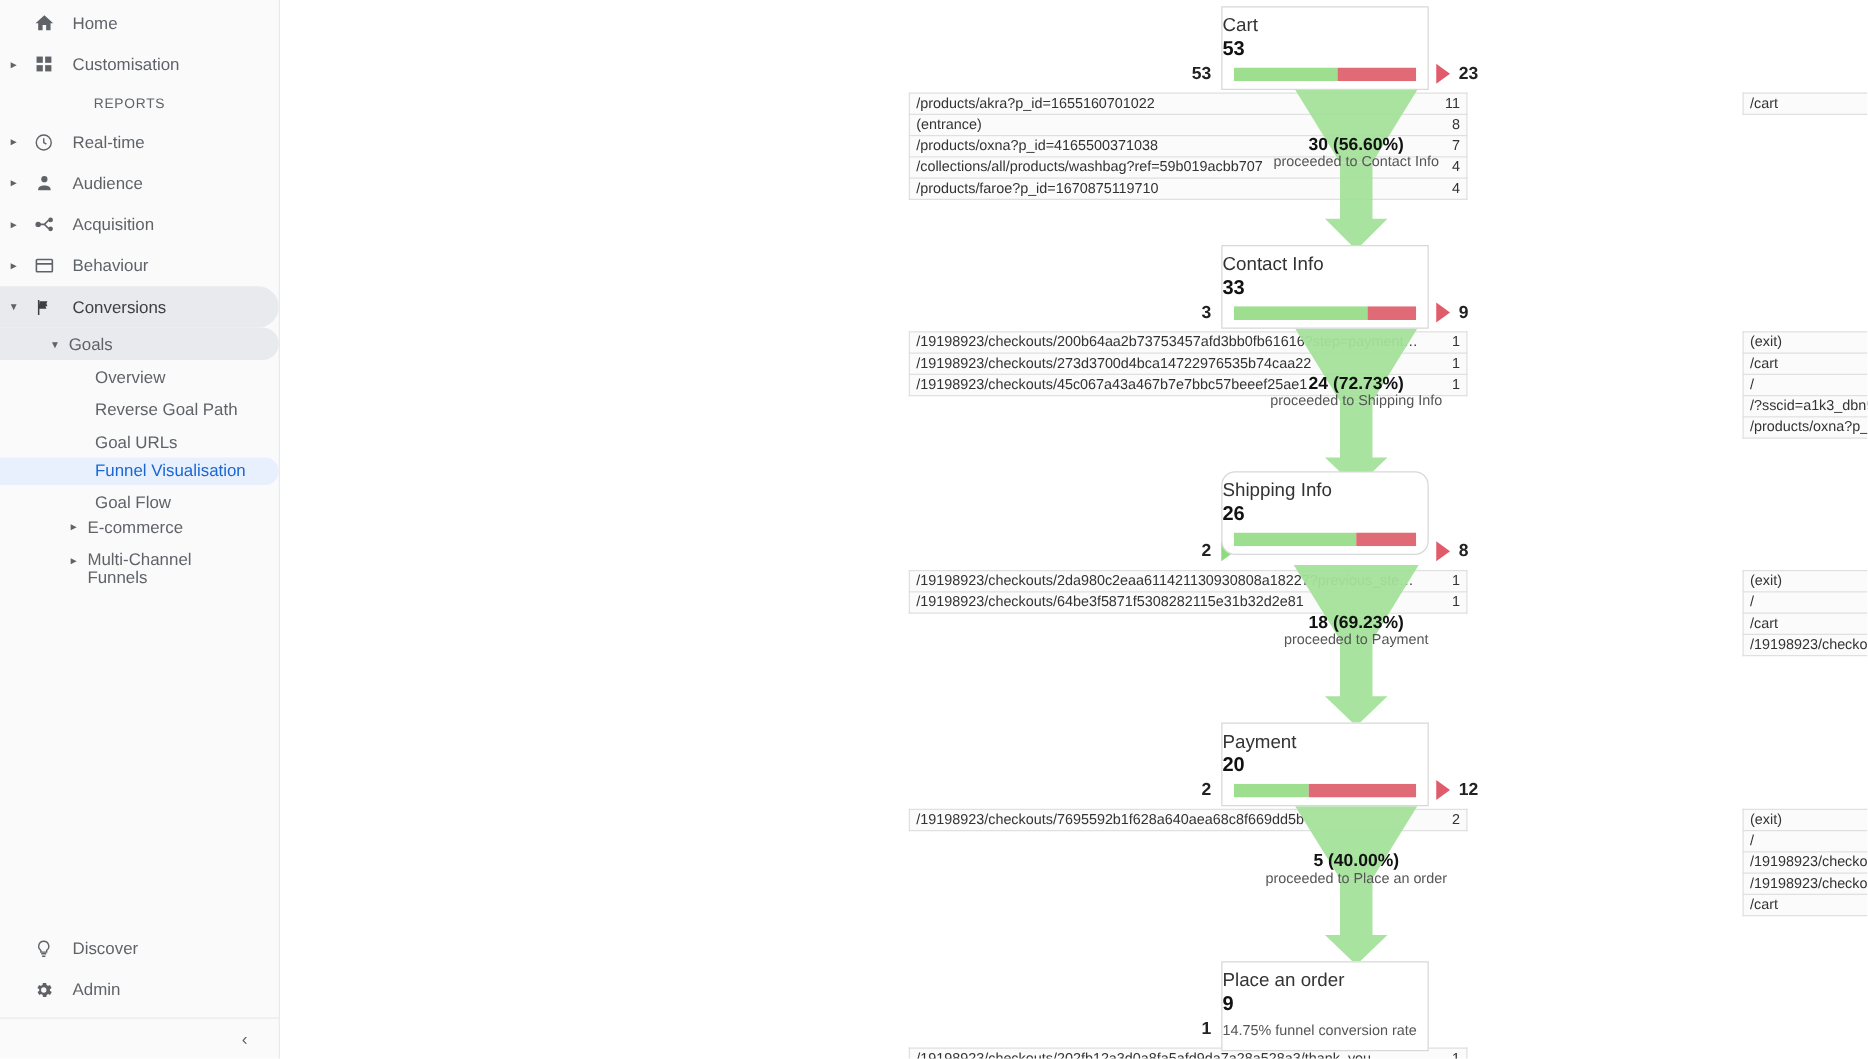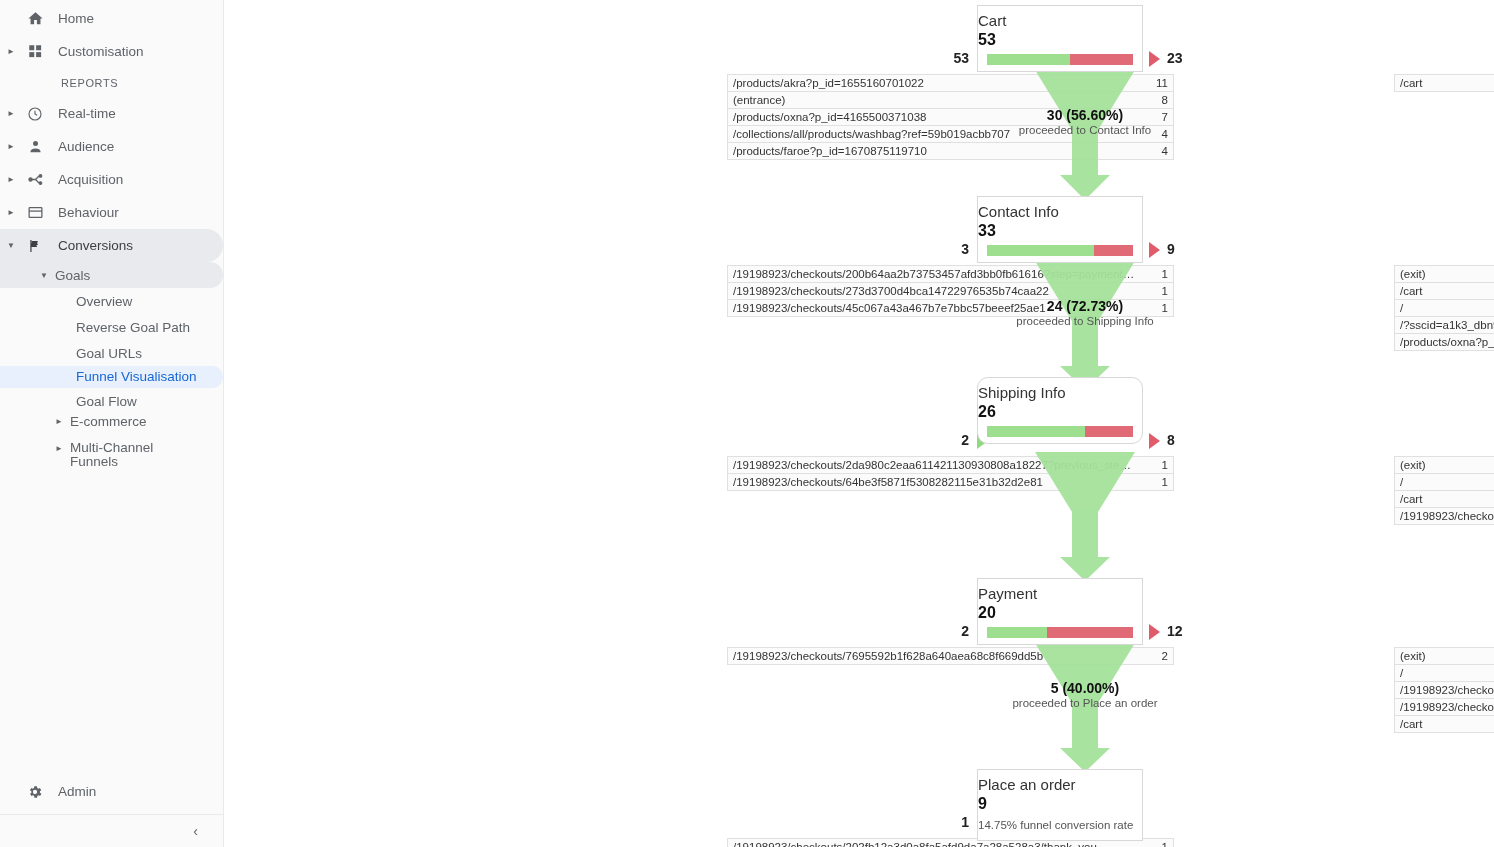--- a/index.html
+++ b/index.html
@@ -41,25 +41,24 @@
   .nav-row .lbl { margin-left: 10px; font-size: 13.5px; color: #5f6368; }
   .nav-row.active {
     background: #e8eaed;
     border-top-right-radius: 18px;
     border-bottom-right-radius: 18px;
   }
   .nav-row.active .lbl { color: #3c4043; }
 
   .section-label {
     height: 29px; display: flex; align-items: center;
-    padding-left: 37px;
+    padding-left: 75px;
     font-size: 11px; letter-spacing: .6px;
     color: #5f6368; font-weight: 400;
     text-transform: uppercase;
-    margin-left: 24px;
   }
   .sub-row {
     display: flex; align-items: center;
     height: 26px;
     padding-left: 48px;
     cursor: pointer; font-size: 13.5px;
     white-space: nowrap;
   }
   .sub-row.goals { padding-left: 40px; }
   .sub-row.goals .caret { margin-right: 7px; font-size: 8px; }
@@ -278,20 +277,29 @@
       <span>
         <span class="txt2">Multi-Channel</span>
         <span class="txt2">Funnels</span>
       </span>
     </div>
 
     <div class="sidebar-bottom">
       <div class="nav-row">
         <span class="caret"></span>
         <span class="ico">
+          <svg width="16" height="16" viewBox="0 0 24 24" fill="none" stroke="#5f6368" stroke-width="1.7">
+              <path d="M9 18h6M10 21h4M12 3a6 6 0 0 0-3.5 10.9V16h7v-2.1A6 6 0 0 0 12 3z"></path>
+            </svg>
+        </span>
+        <span class="lbl">Discover</span>
+      </div>
+      <div class="nav-row">
+        <span class="caret"></span>
+        <span class="ico">
           <svg width="16" height="16" viewBox="0 0 24 24" fill="#5f6368">
               <path d="M19.4 13a7.6 7.6 0 0 0 0-2l2-1.5-2-3.4-2.4 1a7.6 7.6 0 0 0-1.7-1l-.4-2.6h-4l-.4 2.6a7.6 7.6 0 0 0-1.7 1l-2.4-1-2 3.4L6.6 11a7.6 7.6 0 0 0 0 2l-2 1.5 2 3.4 2.4-1a7.6 7.6 0 0 0 1.7 1l.4 2.6h4l.4-2.6a7.6 7.6 0 0 0 1.7-1l2.4 1 2-3.4zM12 15.2A3.2 3.2 0 1 1 12 8.8a3.2 3.2 0 0 1 0 6.4z"></path>
             </svg>
         </span>
         <span class="lbl">Admin</span>
       </div>
       <div class="sb-divider"></div>
       <div class="collapse-row">
         <span>‹</span>
       </div>
@@ -470,20 +478,24 @@
           </tr>
       <tr>
             <td class="u">/cart</td>
           </tr>
       <tr>
             <td class="u">/19198923/checkouts/092734f83e02221466cb58c32e75a626?previo</td>
           </tr>
     </tbody>
       </table>
 
+    <div class="flowlabel" style="left:741px; top:489px;">
+      <div class="big">18 (69.23%)</div>
+      <div class="small">proceeded to Payment</div>
+    </div>
 
     <div class="enter-num" style="left:685px; top:623px;">2</div>
     <div class="tri green" style="left:753px; top:624px;"></div>
     <div class="box" style="left:753px; top:578px;">
       <div class="title">Payment</div>
       <div class="count">20</div>
       <div class="bar">
         <div class="g" style="width:41%;"></div>
         <div class="r" style="width:59%;"></div>
       </div>

